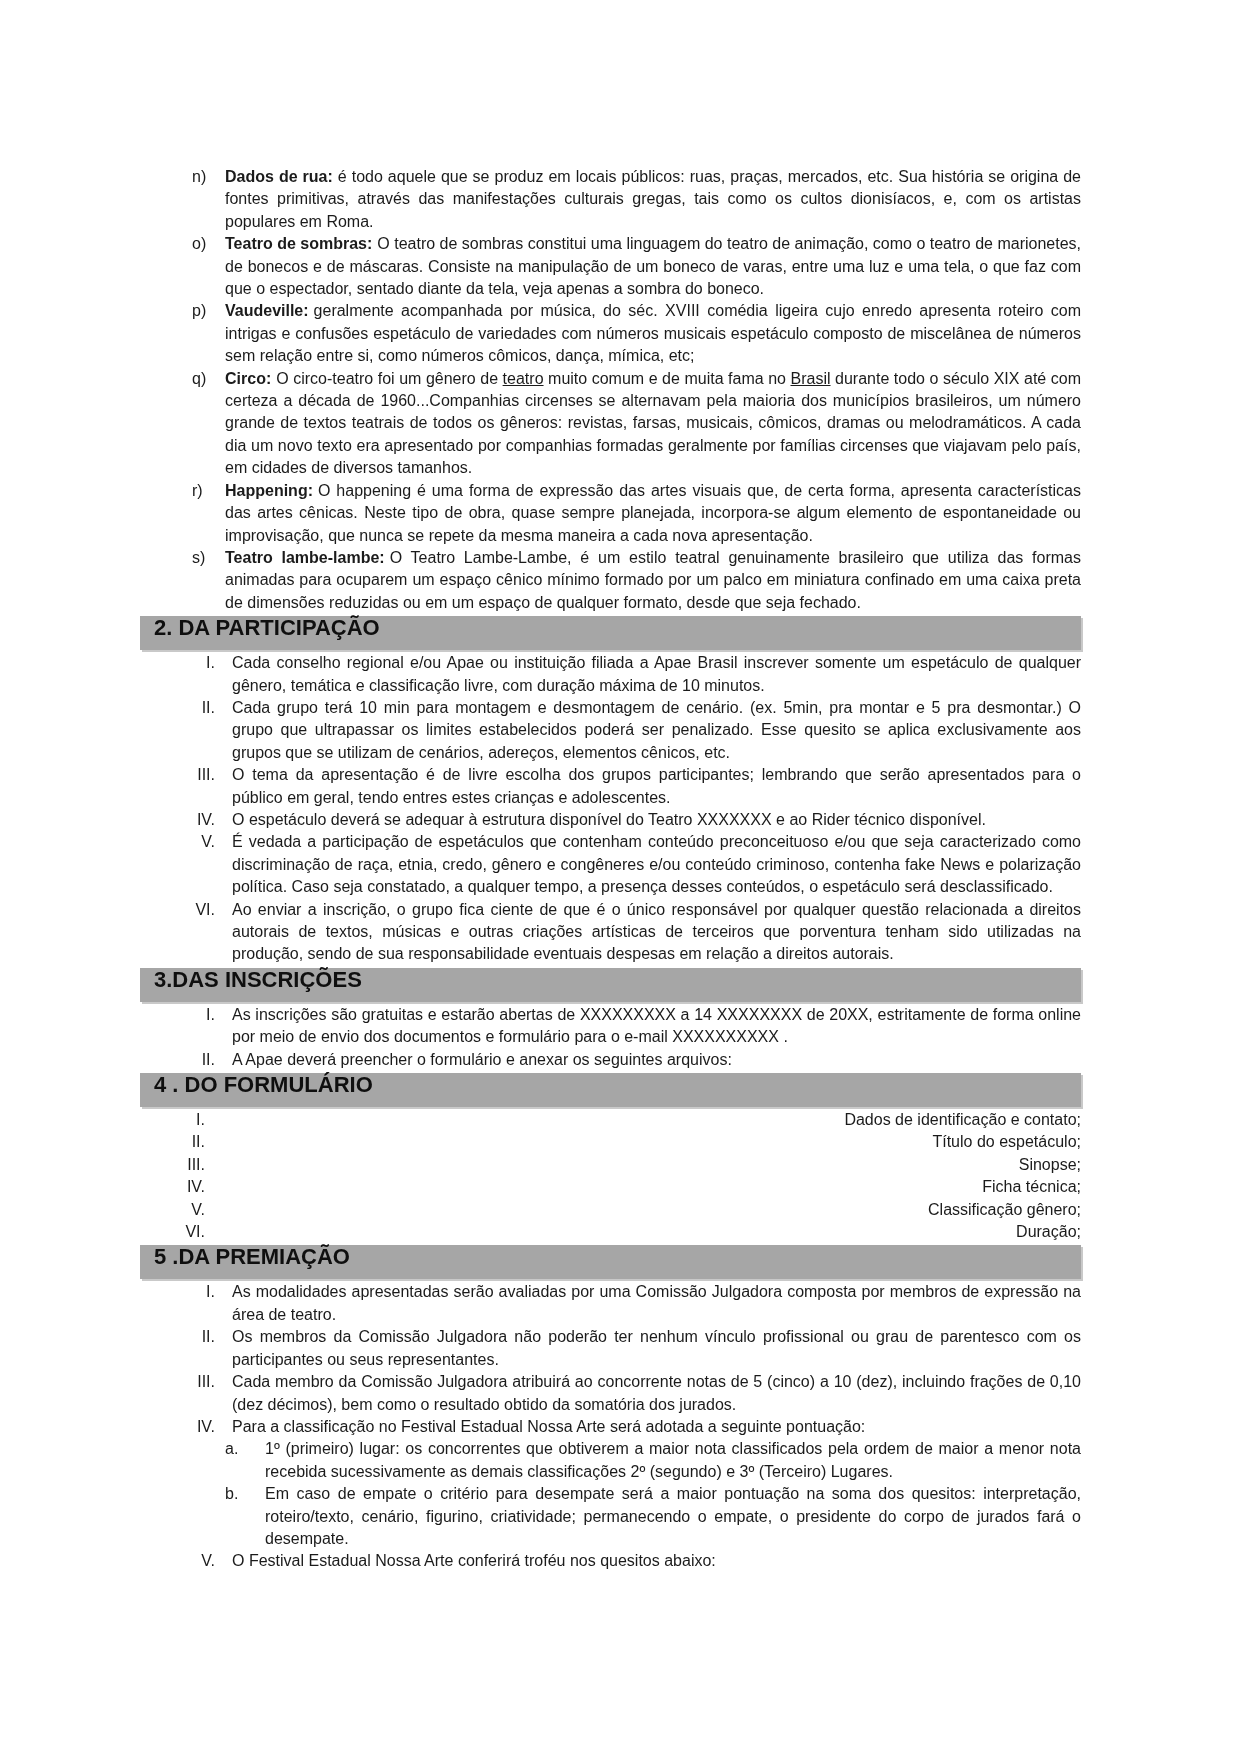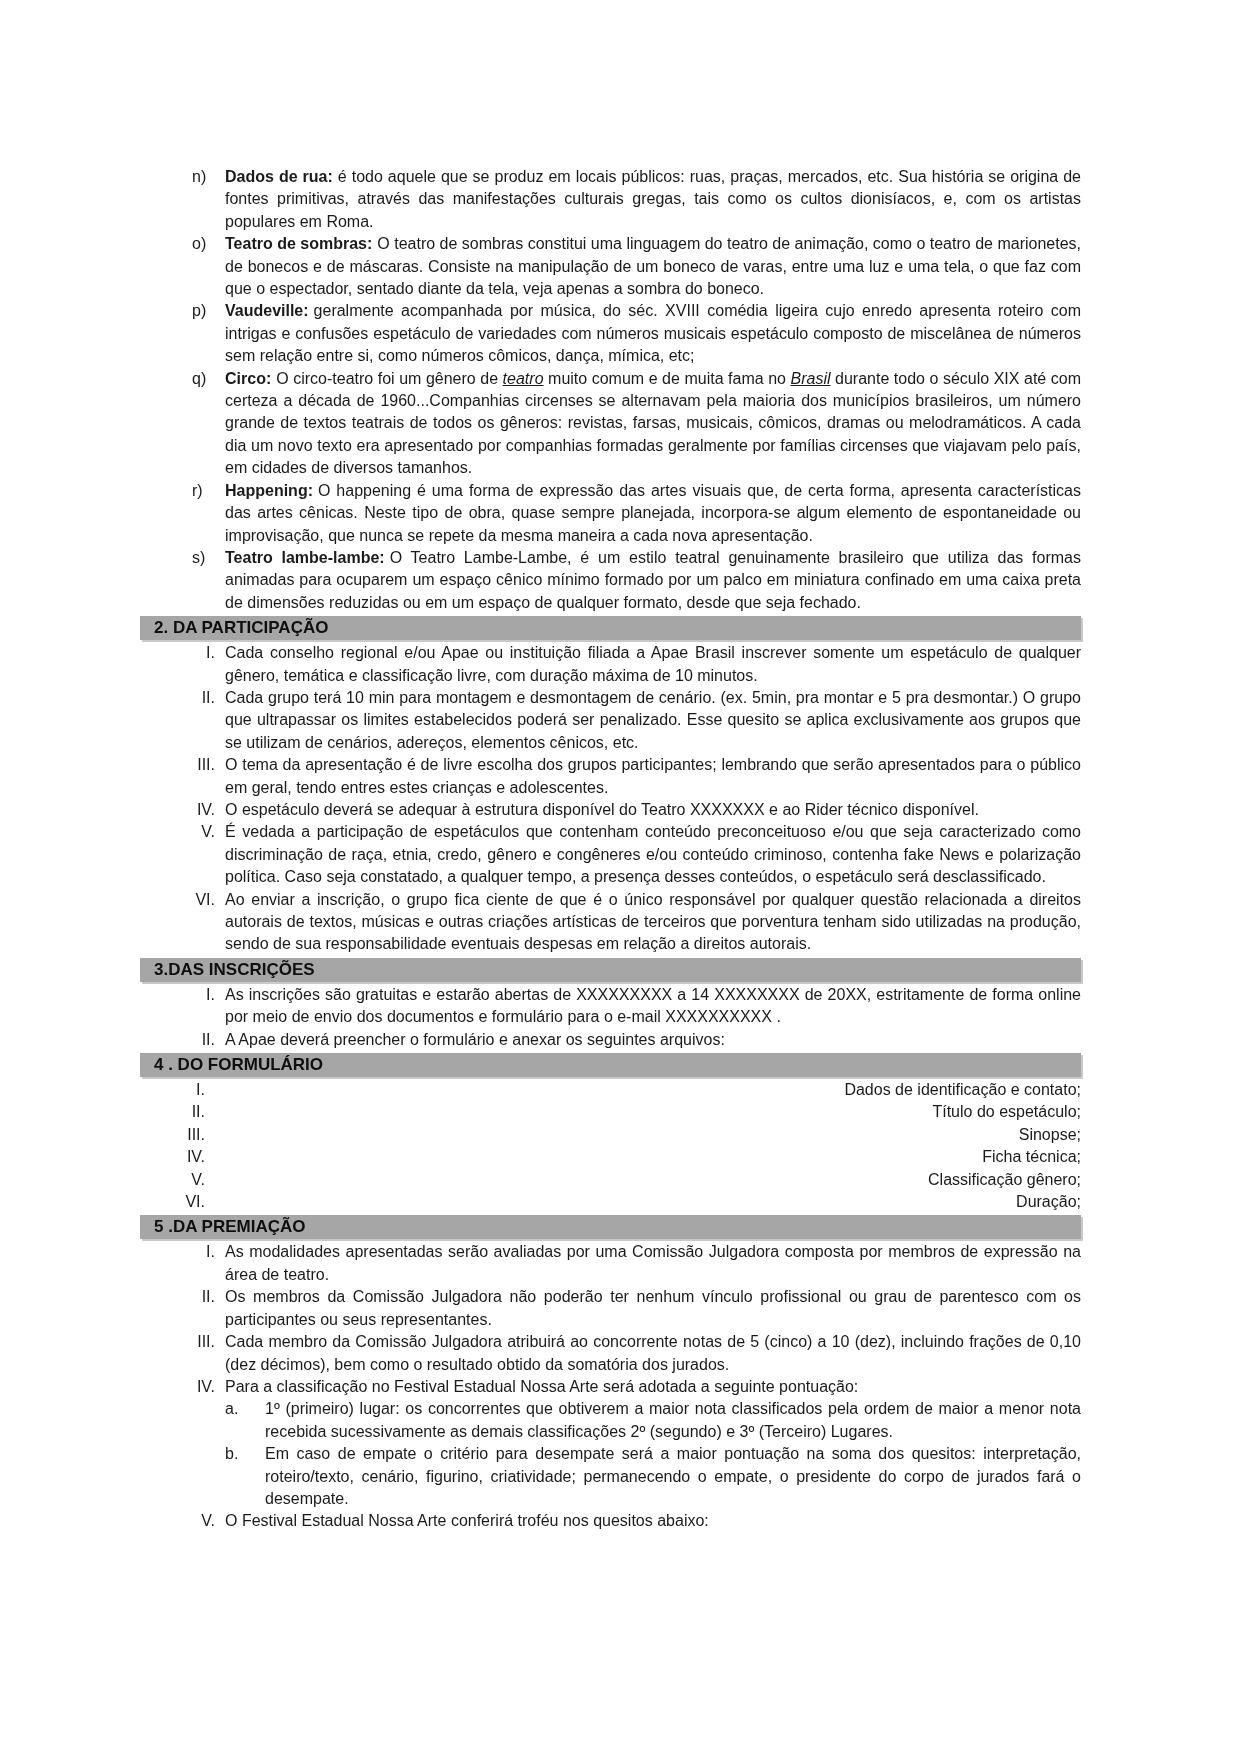--- a/index.html
+++ b/index.html
@@ -18,36 +18,36 @@
     position: absolute;
     left: 140px;
     top: 166px;
     width: 941px;
   }
   
   .gl-row { display: flex; margin-left: 52px; }
   .gl-marker { flex: 0 0 33px; }
   .gl-text { flex: 1; text-align: justify; }
   .term { font-weight: bold; margin-right: 5px; }
-  .uline { text-decoration: underline; font-style: italic; }
+  .uline { text-decoration: underline; }
   
   .section-bar {
     background: var(--section-bar, #a6a6a6);
     color: #0f0f0f;
     font-weight: bold;
-    font-size: 17px;
+    font-size: 22px;
     line-height: 21px;
-    padding: 1px 0 2px 14px;
+    padding: 1px 0 12px 14px;
     margin: 2px 0 2px 0;
     box-shadow: 2px 2px 0 #c9c9c9;
   }
   
   .rn-row { display: flex; }
   .rn-marker { flex: 0 0 85px; box-sizing: border-box; padding-right: 10px; text-align: right; }
-  .rn-text { flex: 1; text-align: justify; }
+  .rn-text { flex: 1; text-align: justify; margin-left: 7px; }
   
   .f-row { display: flex; }
   .f-marker { flex: 0 0 65px; text-align: right; }
   .f-text { flex: 1; margin-left: 45px; text-align: right; }
   
   .sub-row { display: flex; margin-left: 85px; }
   .sub-marker { flex: 0 0 40px; }
   .sub-text { flex: 1; text-align: justify; }
 </style>
 </head>

